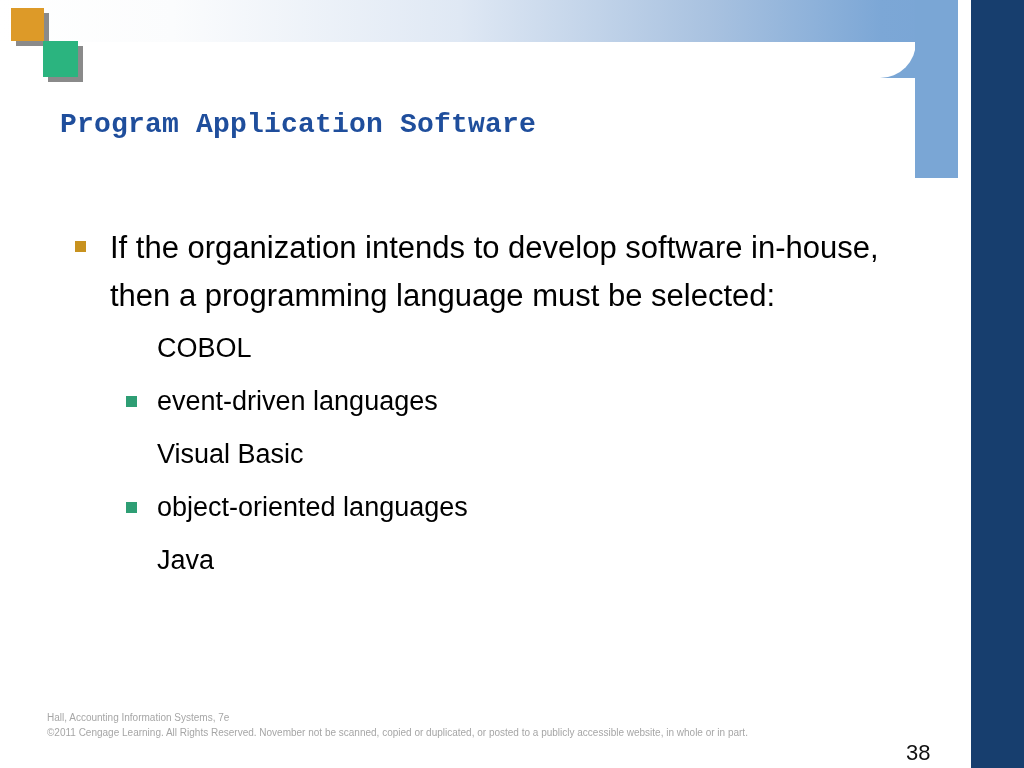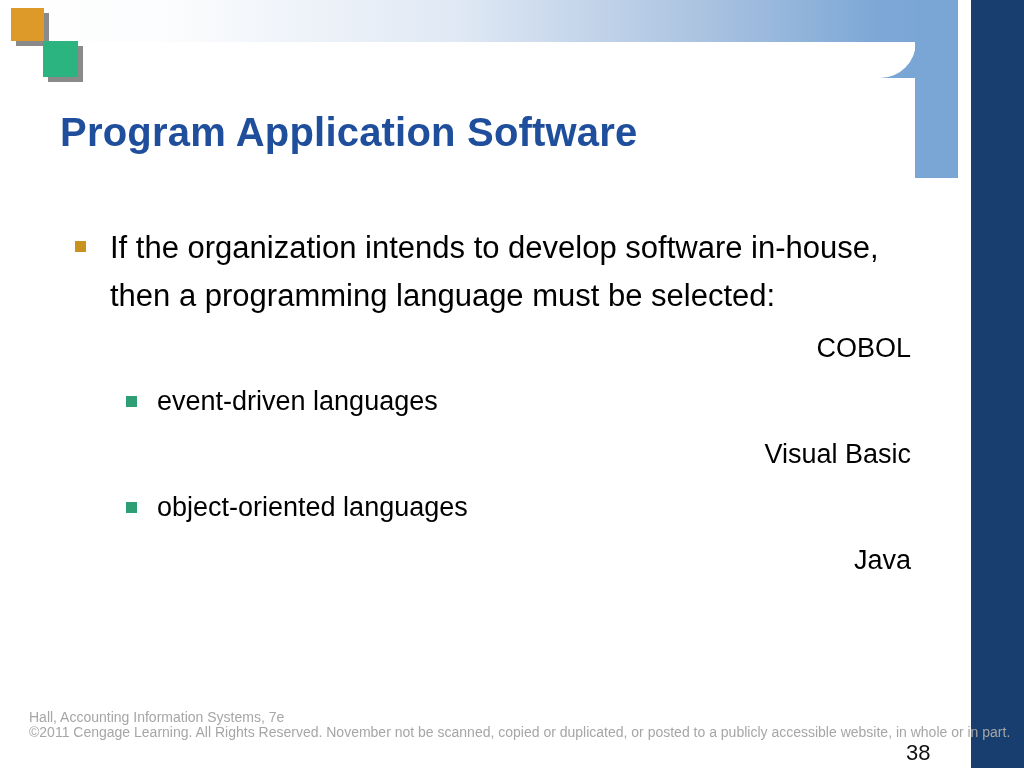--- a/index.html
+++ b/index.html
@@ -100,26 +100,27 @@
     width: 35px;
     height: 36px;
   }
 
   
   .title {
     position: absolute;
     left: 60px;
     top: 110px;
     width: 830px;
-    font-size: 40px;
+    font-size: 28px;
     font-weight: bold;
     color: #1f4e9c;
     letter-spacing: 0.2px;
     line-height: 1.1;
     white-space: nowrap;
+    font-family: Liberation Mono, monospace;
   }
 
   
   .body {
     position: absolute;
     left: 66px;
     top: 200px;
     width: 845px;
   }
   .l1 {
@@ -153,29 +154,28 @@
     width: 11px;
     height: 11px;
     background: #2e9e74;
   }
   .l3 {
     position: relative;
     padding-left: 91px;
     font-size: 27px;
     line-height: 53px;
     color: #000000;
-    text-align: right;
   }
 
   
   .footer {
     position: absolute;
-    left: 29px;
+    left: 47px;
     top: 710px;
-    font-size: 14px;
+    font-size: 10px;
     line-height: 15px;
     color: #a6a6a6;
   }
   .page-num {
     position: absolute;
     left: 906px;
     top: 700px;
     font-size: 22px;
     color: #111111;
     margin-top: 40px;

